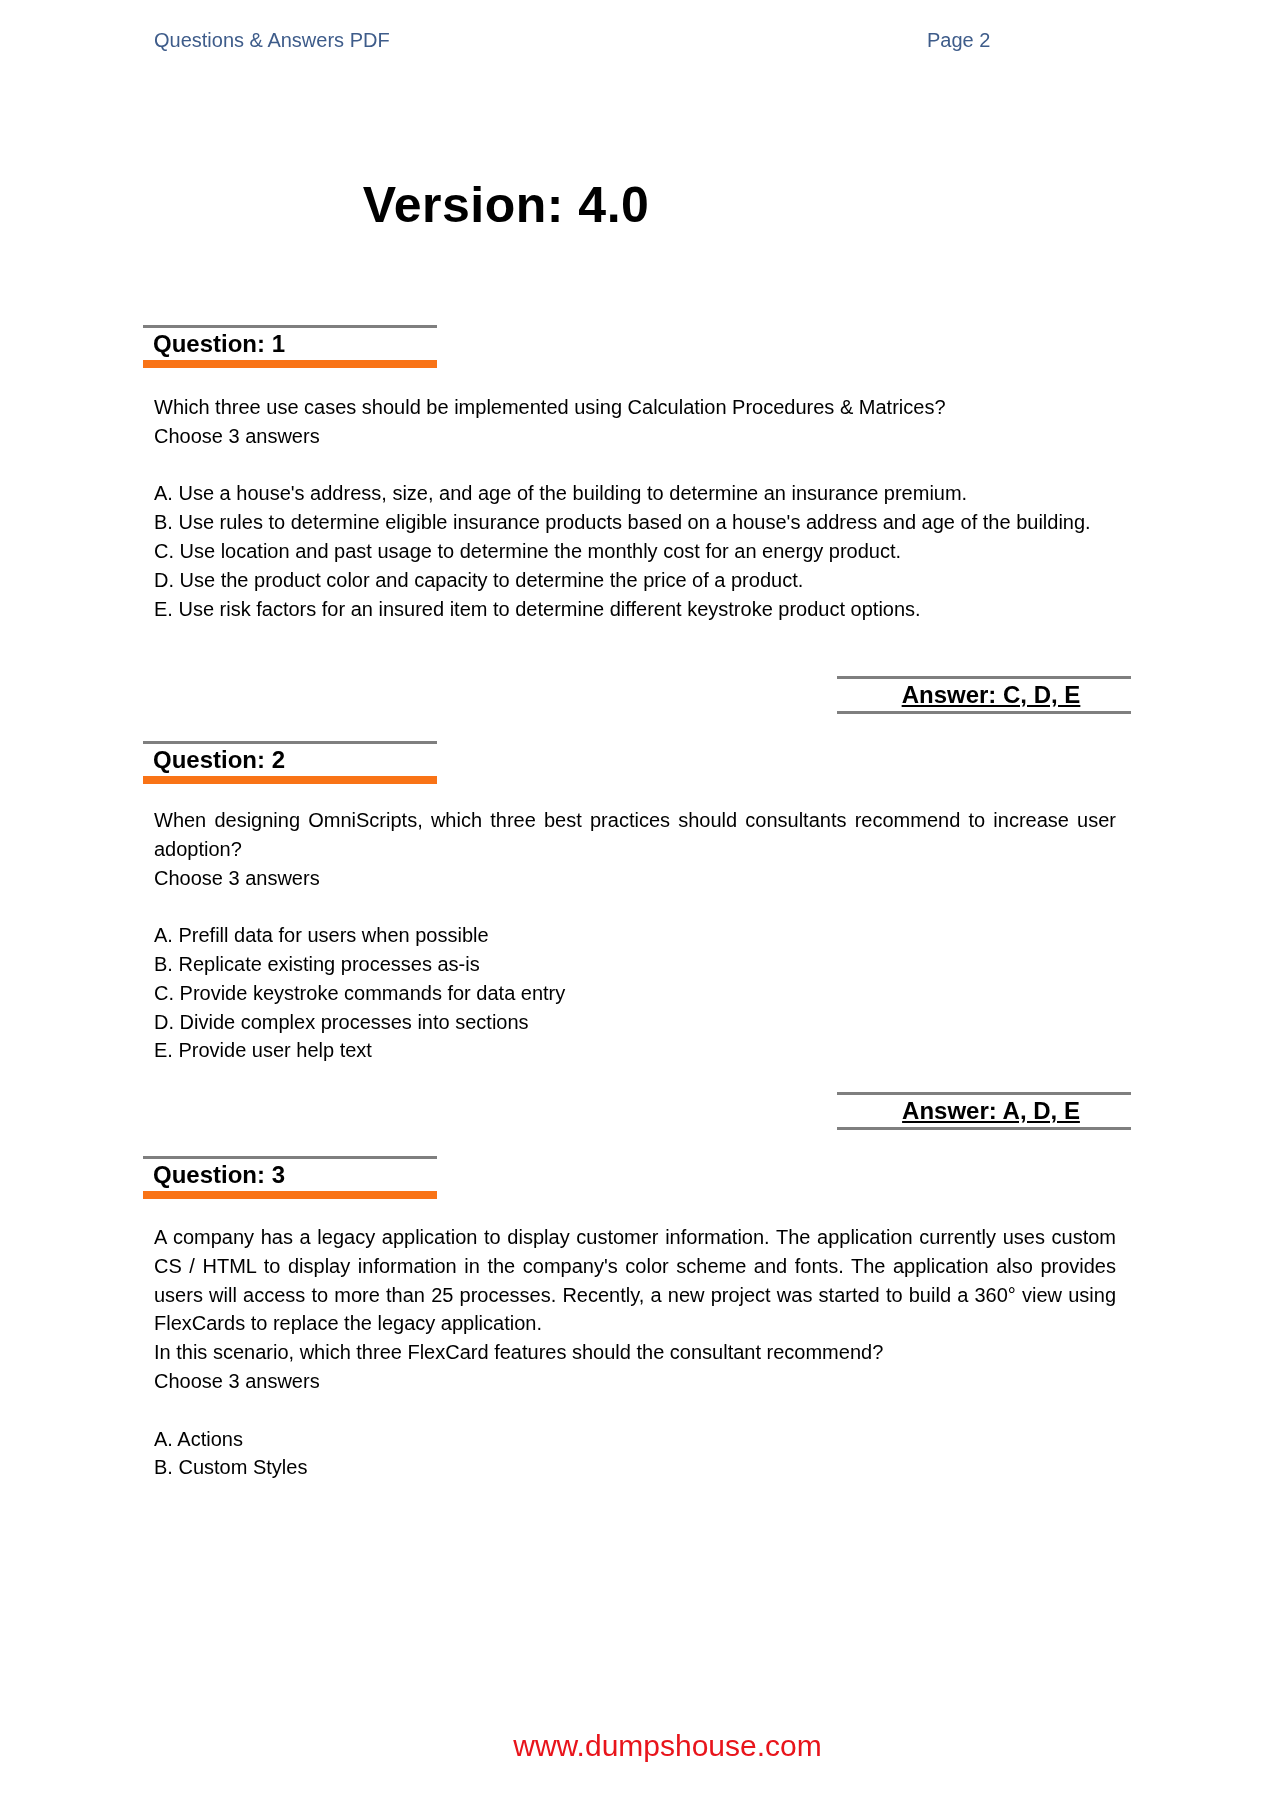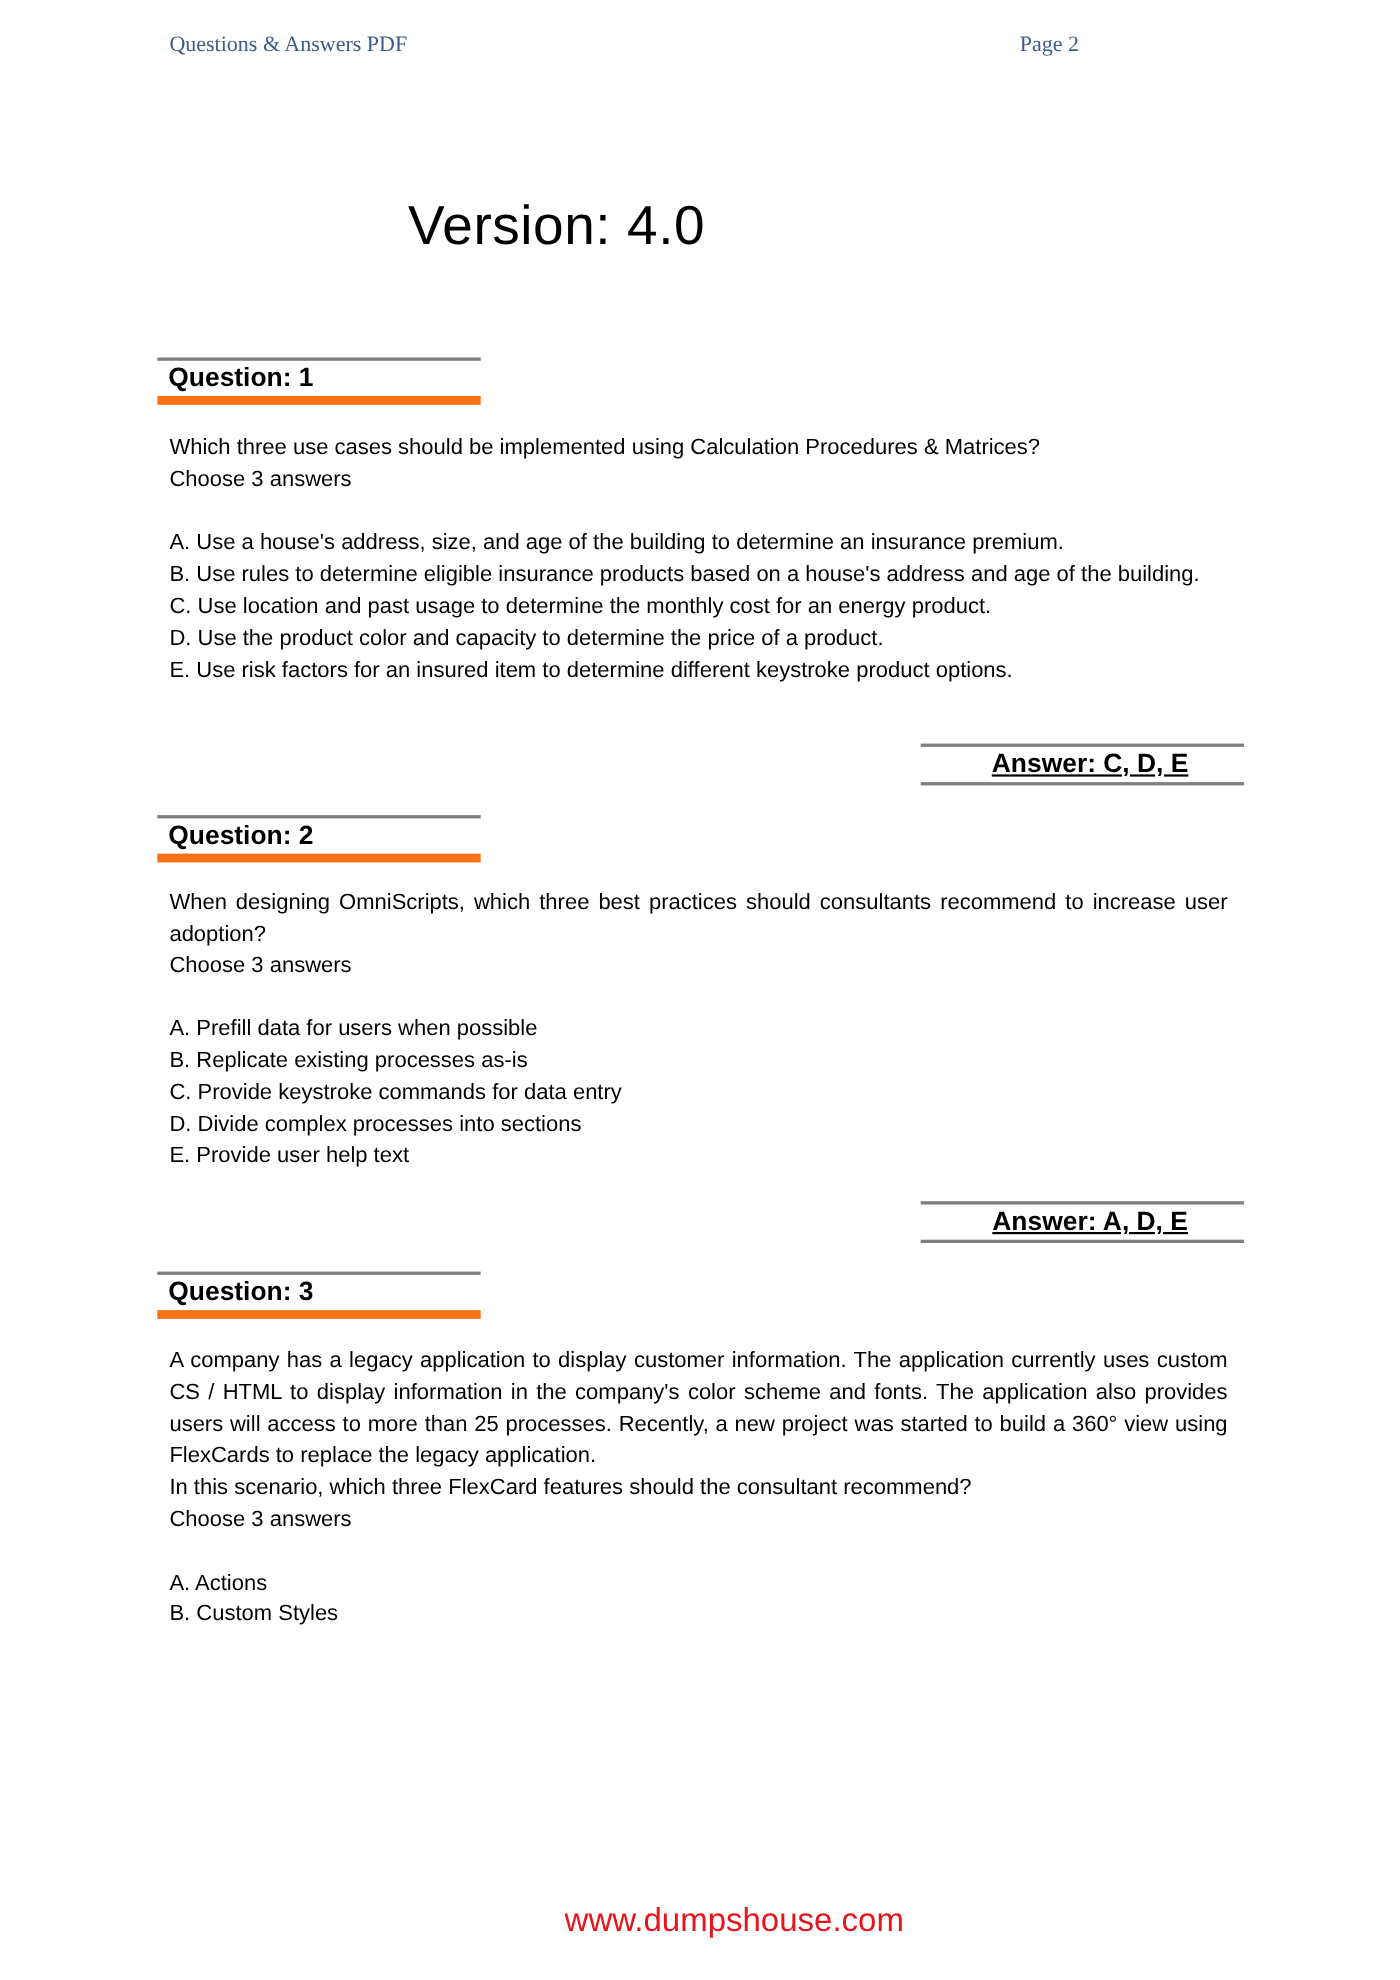--- a/index.html
+++ b/index.html
@@ -1,22 +1,22 @@
 <!DOCTYPE html>
 <html><head>
 <meta charset="utf-8">
 <style>
   html, body { margin: 0; padding: 0; background: #ffffff; }
   body { width: 1273px; height: 1800px; position: relative; overflow: hidden;
          font-family: "Liberation Sans", "DejaVu Sans", sans-serif; color: #000; }
   .abs { position: absolute; }
-  .header-text { font-family: Liberation Serif, serif; font-size: 20px; color: #3e5c8a; top: 27px; line-height: 26px; text-align: right; }
+  .header-text { font-family: Liberation Sans, sans-serif; font-size: 20px; color: #3e5c8a; top: 27px; line-height: 26px; text-align: right; }
   #hdr-left { left: 154px; }
   #hdr-right { left: 927px; }
-  #version { left: 0; width: 1012px; text-align: center; top: 175px; font-size: 50px; font-weight: normal; line-height: 60px; letter-spacing: 0.5px; }
+  #version { left: 0; width: 1012px; text-align: center; top: 175px; font-size: 50px; font-weight: bold; line-height: 60px; letter-spacing: 0.5px; }
   .qbox { position: absolute; left: 143px; width: 294px; height: 32px; border-top: 3px solid #7f7f7f; border-bottom: 8px solid #f97316; }
   .qbox span { position: absolute; left: 10px; top: 2px; font-size: 24px; font-weight: bold; line-height: 28px; }
   .abox { position: absolute; left: 837px; width: 294px; height: 32px; border-top: 3px solid #7f7f7f; border-bottom: 3px solid #7f7f7f; }
   .abox span { position: absolute; left: 0; right: 0; text-align: center; top: 2px; font-size: 24px; font-weight: bold; line-height: 28px; padding-left: 14px; text-decoration: underline; }
   .qtext { position: absolute; left: 154px; width: 962px; font-size: 20px; line-height: 28.8px; }
   .qtext p { margin: 0; text-align: justify; text-align-last: left; }
   .qtext .gap { height: 28.8px; }
   #footer { left: 0; width: 1273px; text-align: center; top: 1728px; font-size: 30px; color: #e8141b; line-height: 36px; padding-left: 31px; }
 </style>
 </head>

